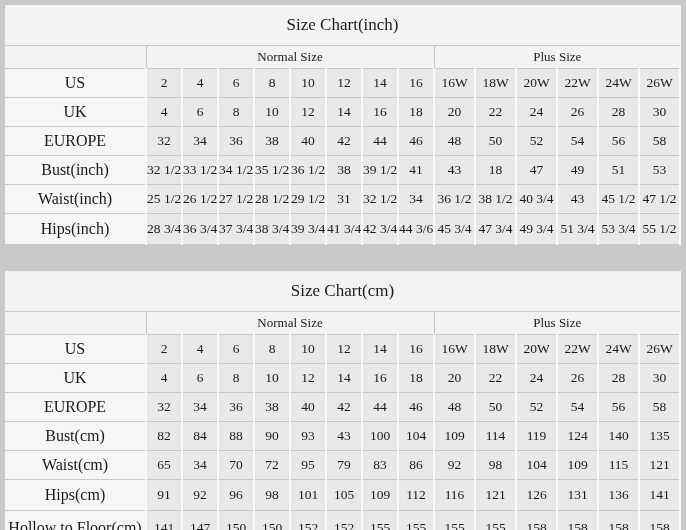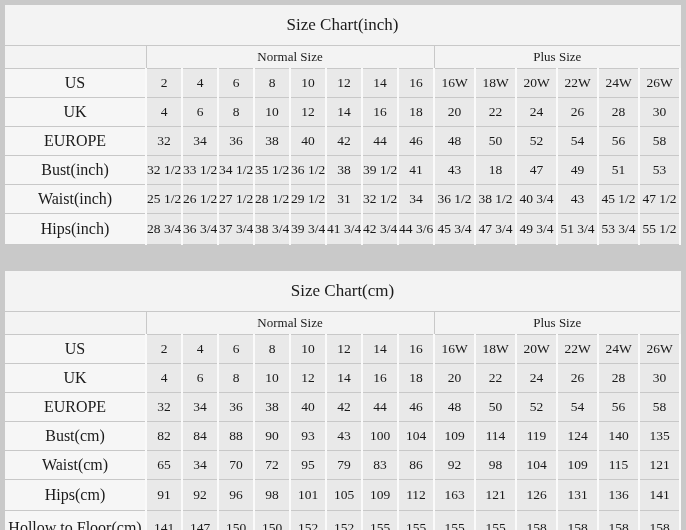--- a/index.html
+++ b/index.html
@@ -331,21 +331,21 @@
           <tr>
             <td class="label-cell">Hips(cm)</td>
             <td class="data-cell">91</td>
             <td class="data-cell">92</td>
             <td class="data-cell">96</td>
             <td class="data-cell">98</td>
             <td class="data-cell">101</td>
             <td class="data-cell">105</td>
             <td class="data-cell">109</td>
             <td class="data-cell">112</td>
-            <td class="data-cell">163</td>
+            <td class="data-cell">116</td>
             <td class="data-cell">121</td>
             <td class="data-cell">126</td>
             <td class="data-cell">131</td>
             <td class="data-cell">136</td>
             <td class="data-cell">141</td>
           </tr>
           <tr>
             <td class="label-cell">Hollow to Floor(cm)</td>
             <td class="data-cell">141</td>
             <td class="data-cell">147</td>

